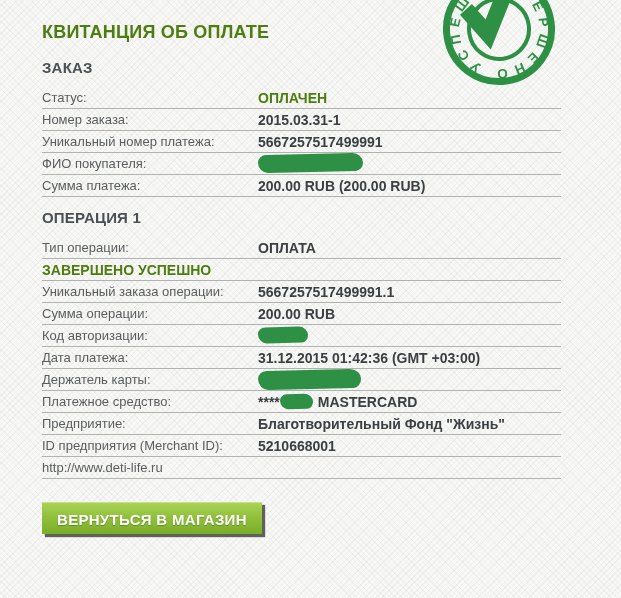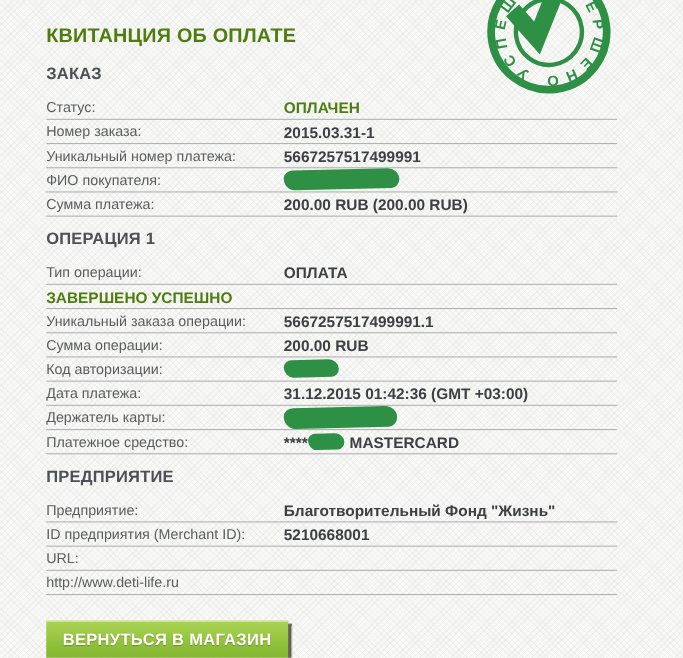--- a/index.html
+++ b/index.html
@@ -48,21 +48,21 @@
     border-radius:10px 13px 9px 12px / 9px 12px 10px 13px;
     transform:rotate(-1.4deg);
     margin:0 5px 1px 0;
     vertical-align:middle;
   }
 
   .btn {
     display:inline-block;
     margin-top:23px;
     padding:0 15px;
-    height:45px; line-height:33px;
+    height:32px; line-height:33px;
     font-size:15px; font-weight:bold; color:#ffffff;
     letter-spacing:.3px;
     text-decoration:none;
     background:linear-gradient(#aad254, #8fc03a 48%, #79ae29);
     border-top:1px solid #c9e487;
     box-shadow:3px 3px 1px rgba(70,70,64,.85);
     text-shadow:0 1px 1px rgba(0,0,0,.25);
     cursor:pointer;
   }
 
@@ -149,32 +149,27 @@
             <div class="row-value">
               <span class="redact" style="width: 103px; height: 19px;"></span>
             </div>
           </div>
           <div class="row">
             <div class="row-label">Платежное средство:</div>
             <div class="row-value">****<span class="redact" style="width: 33px; height: 15px;"></span>MASTERCARD</div>
           </div>
         </div>
         <div class="section">
-          <h2 class="section-title">ПРЕДПРИЯТИЕ</h2>
           <div class="row">
             <div class="row-label">Предприятие:</div>
             <div class="row-value">Благотворительный Фонд "Жизнь"</div>
           </div>
           <div class="row">
             <div class="row-label">ID предприятия (Merchant ID):</div>
             <div class="row-value">5210668001</div>
-          </div>
-          <div class="row">
-            <div class="row-label">URL:</div>
-            <div class="row-value"></div>
           </div>
           <div class="row">
             <div class="row-label">http://www.deti-life.ru</div>
             <div class="row-value"></div>
           </div>
         </div>
       </div>
 
     <a class="btn">ВЕРНУТЬСЯ В МАГАЗИН</a>
   </div>

